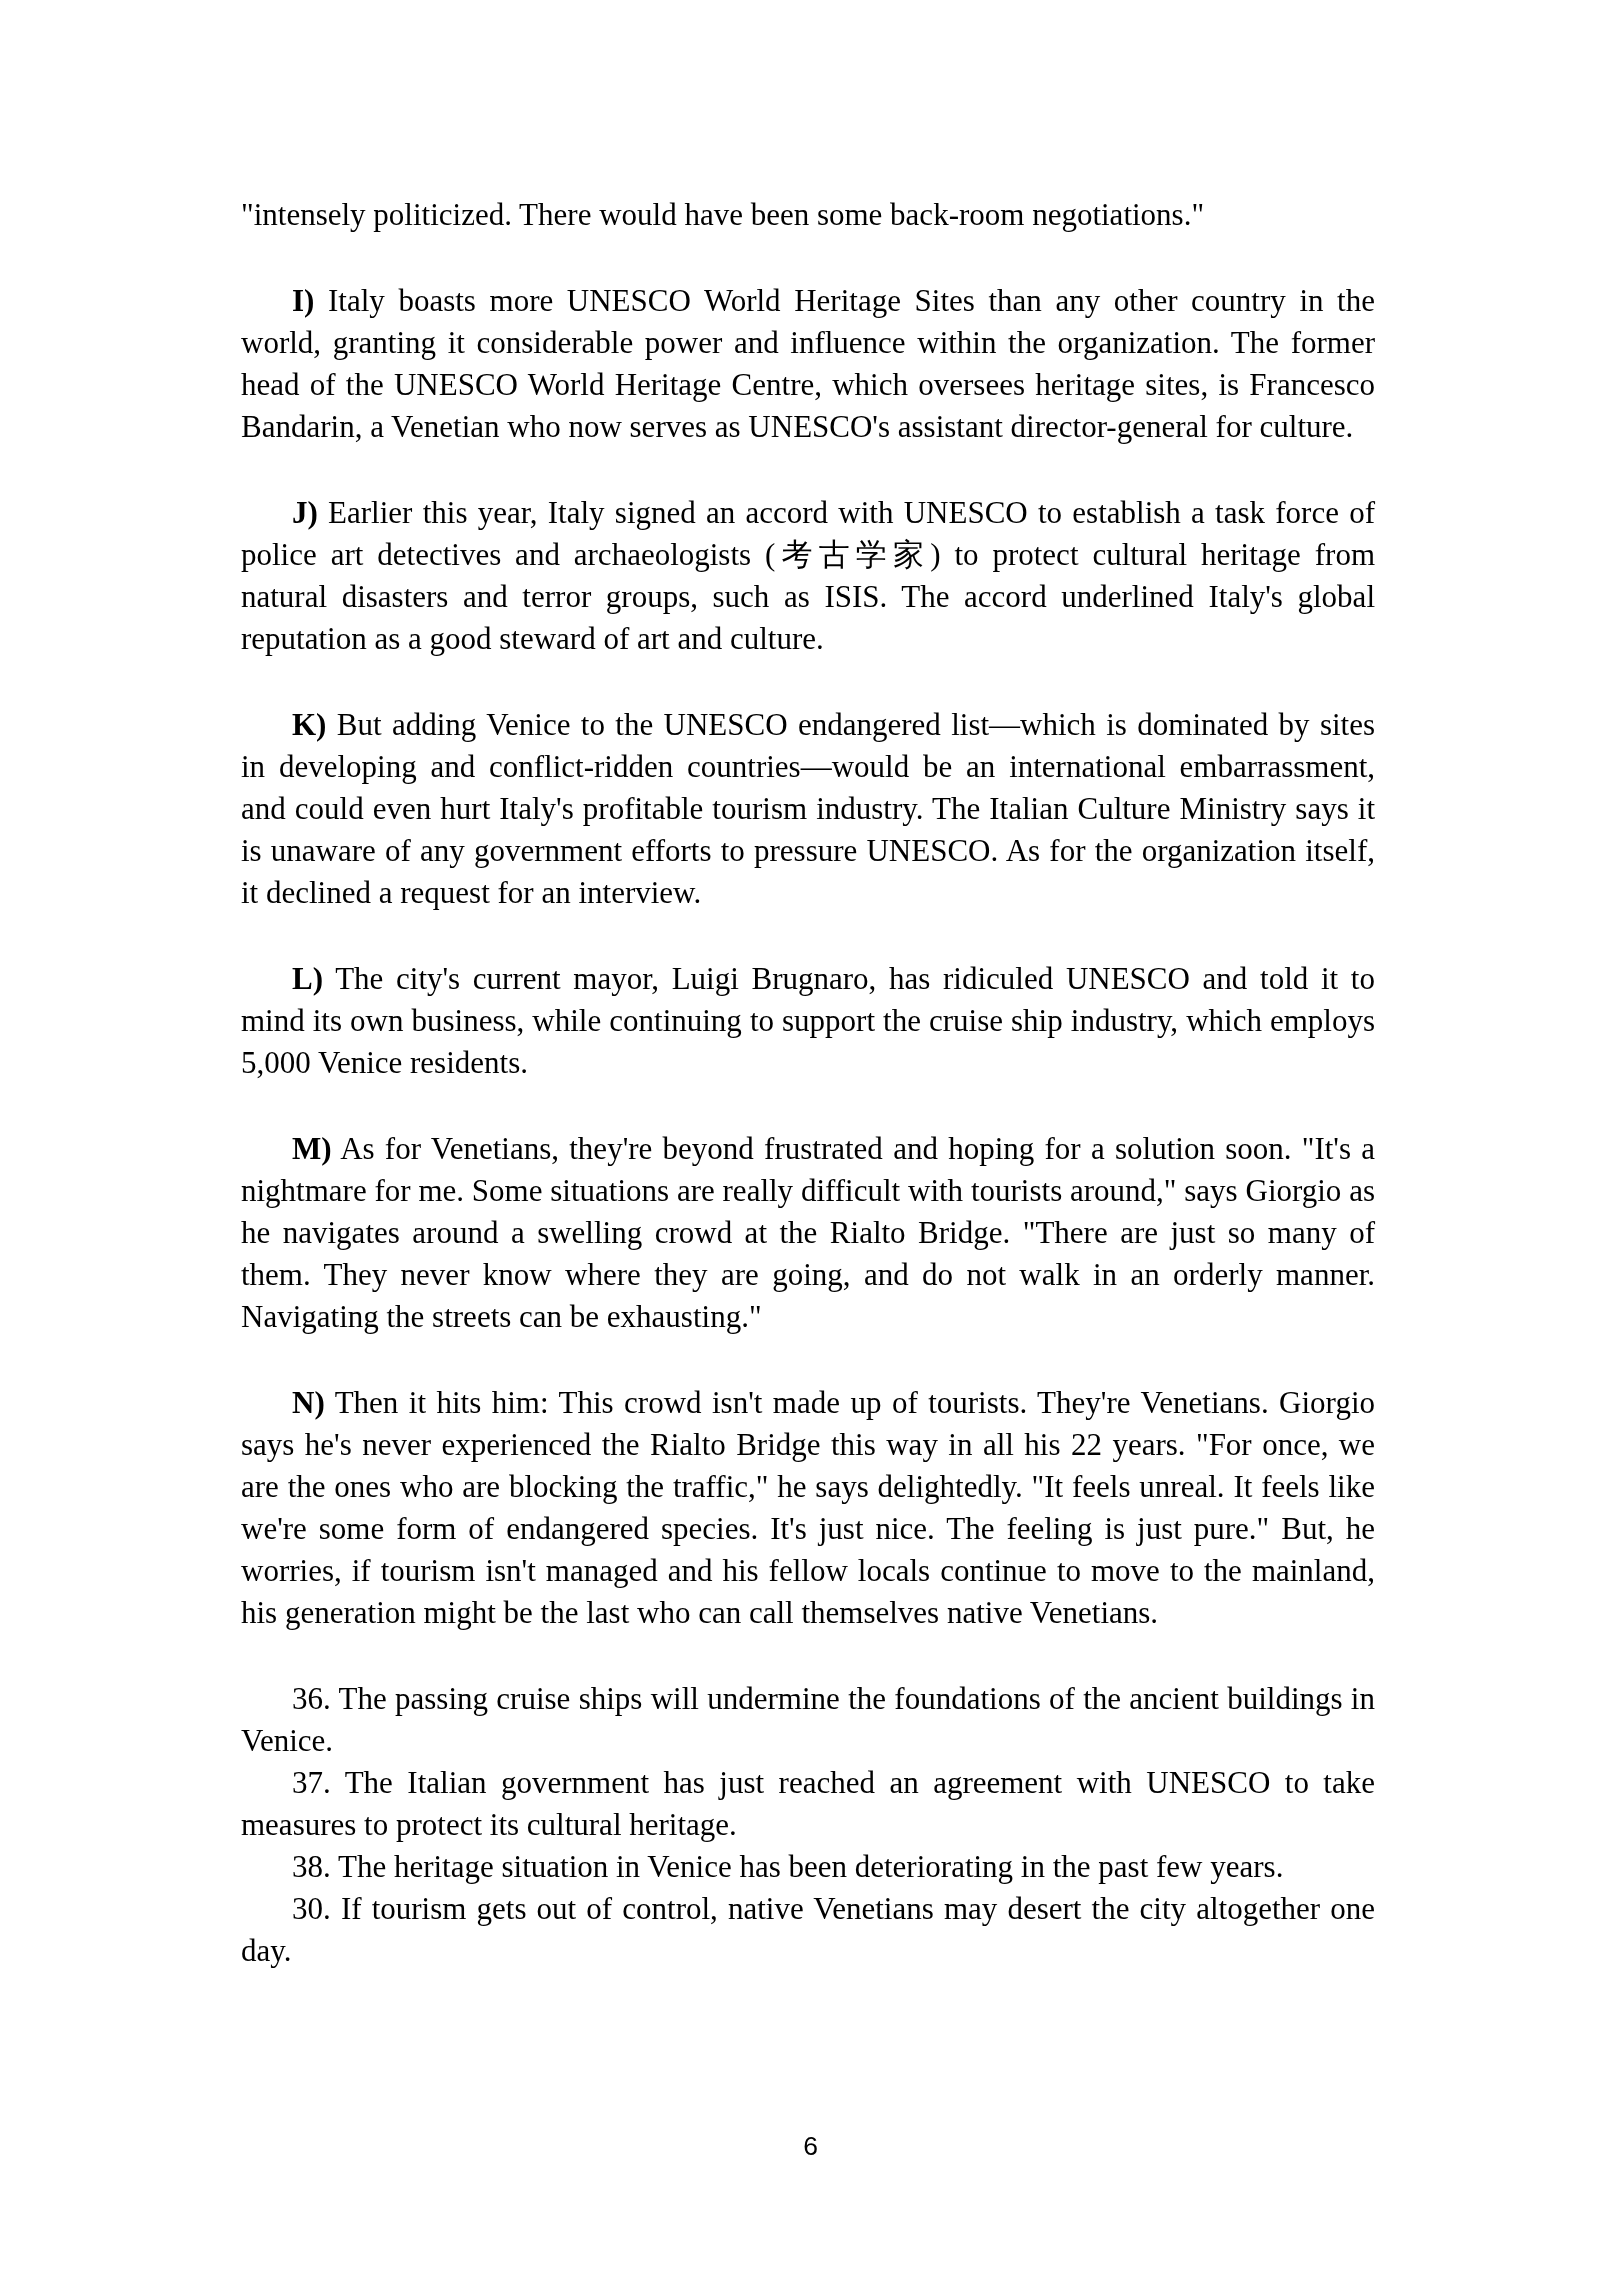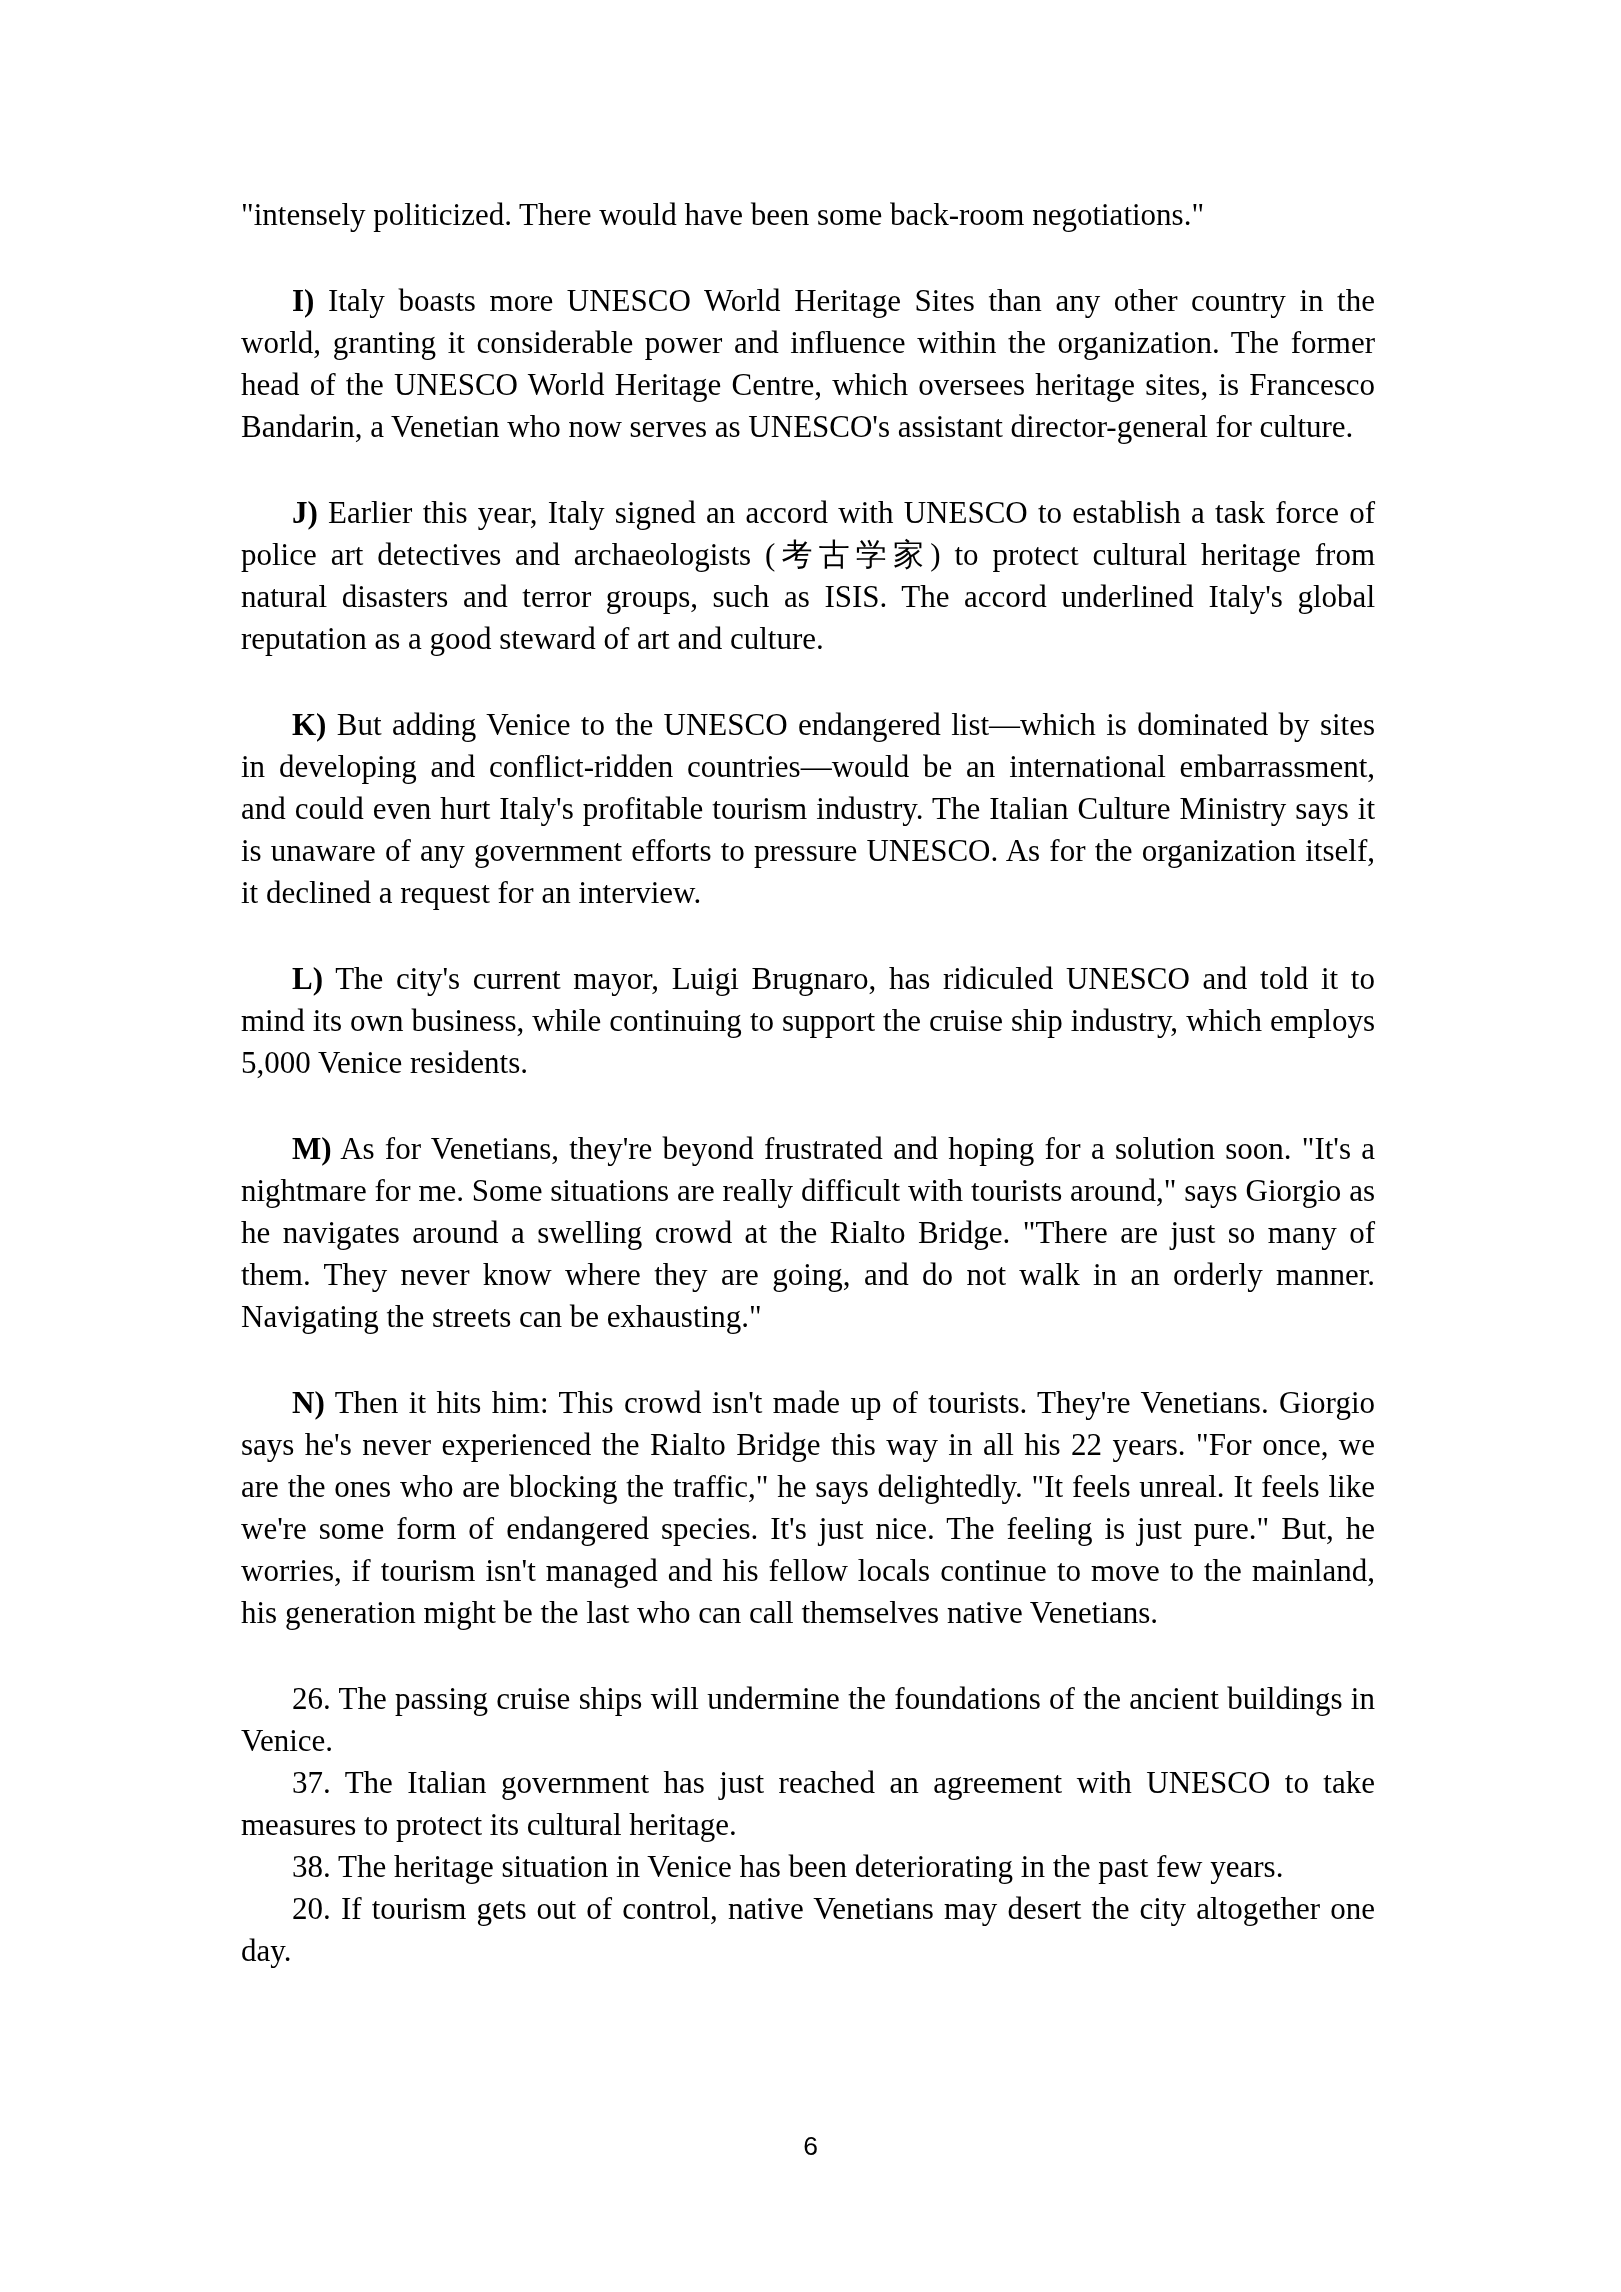--- a/index.html
+++ b/index.html
@@ -59,23 +59,23 @@
 
     <p class="para"><span class="label">K)</span> <span>But adding Venice to the UNESCO endangered list—which is dominated by sites in developing and conflict-ridden countries—would be an international embarrassment, and could even hurt Italy's profitable tourism industry. The Italian Culture Ministry says it is unaware of any government efforts to pressure UNESCO. As for the organization itself, it declined a request for an interview.</span></p>
 
     <p class="para"><span class="label">L)</span> <span>The city's current mayor, Luigi Brugnaro, has ridiculed UNESCO and told it to mind its own business, while continuing to support the cruise ship industry, which employs 5,000 Venice residents.</span></p>
 
     <p class="para"><span class="label">M)</span> <span>As for Venetians, they're beyond frustrated and hoping for a solution soon. "It's a nightmare for me. Some situations are really difficult with tourists around," says Giorgio as he navigates around a swelling crowd at the Rialto Bridge. "There are just so many of them. They never know where they are going, and do not walk in an orderly manner. Navigating the streets can be exhausting."</span></p>
 
     <p class="para"><span class="label">N)</span> <span>Then it hits him: This crowd isn't made up of tourists. They're Venetians. Giorgio says he's never experienced the Rialto Bridge this way in all his 22 years. "For once, we are the ones who are blocking the traffic," he says delightedly. "It feels unreal. It feels like we're some form of endangered species. It's just nice. The feeling is just pure." But, he worries, if tourism isn't managed and his fellow locals continue to move to the mainland, his generation might be the last who can call themselves native Venetians.</span></p>
 
     <div class="questions">
-      <p class="question"><span>26.</span> <span>The passing cruise ships will undermine the foundations of the ancient buildings in Venice.</span></p>
+      <p class="question"><span>36.</span> <span>The passing cruise ships will undermine the foundations of the ancient buildings in Venice.</span></p>
       <p class="question"><span>37.</span> <span>The Italian government has just reached an agreement with UNESCO to take measures to protect its cultural heritage.</span></p>
       <p class="question"><span>38.</span> <span>The heritage situation in Venice has been deteriorating in the past few years.</span></p>
-      <p class="question"><span>20.</span> <span>If tourism gets out of control, native Venetians may desert the city altogether one day.</span></p>
+      <p class="question"><span>30.</span> <span>If tourism gets out of control, native Venetians may desert the city altogether one day.</span></p>
     </div>
 
   </div>
 
   <div class="page-number">6</div>
 </div>
 
 
 </body></html>

